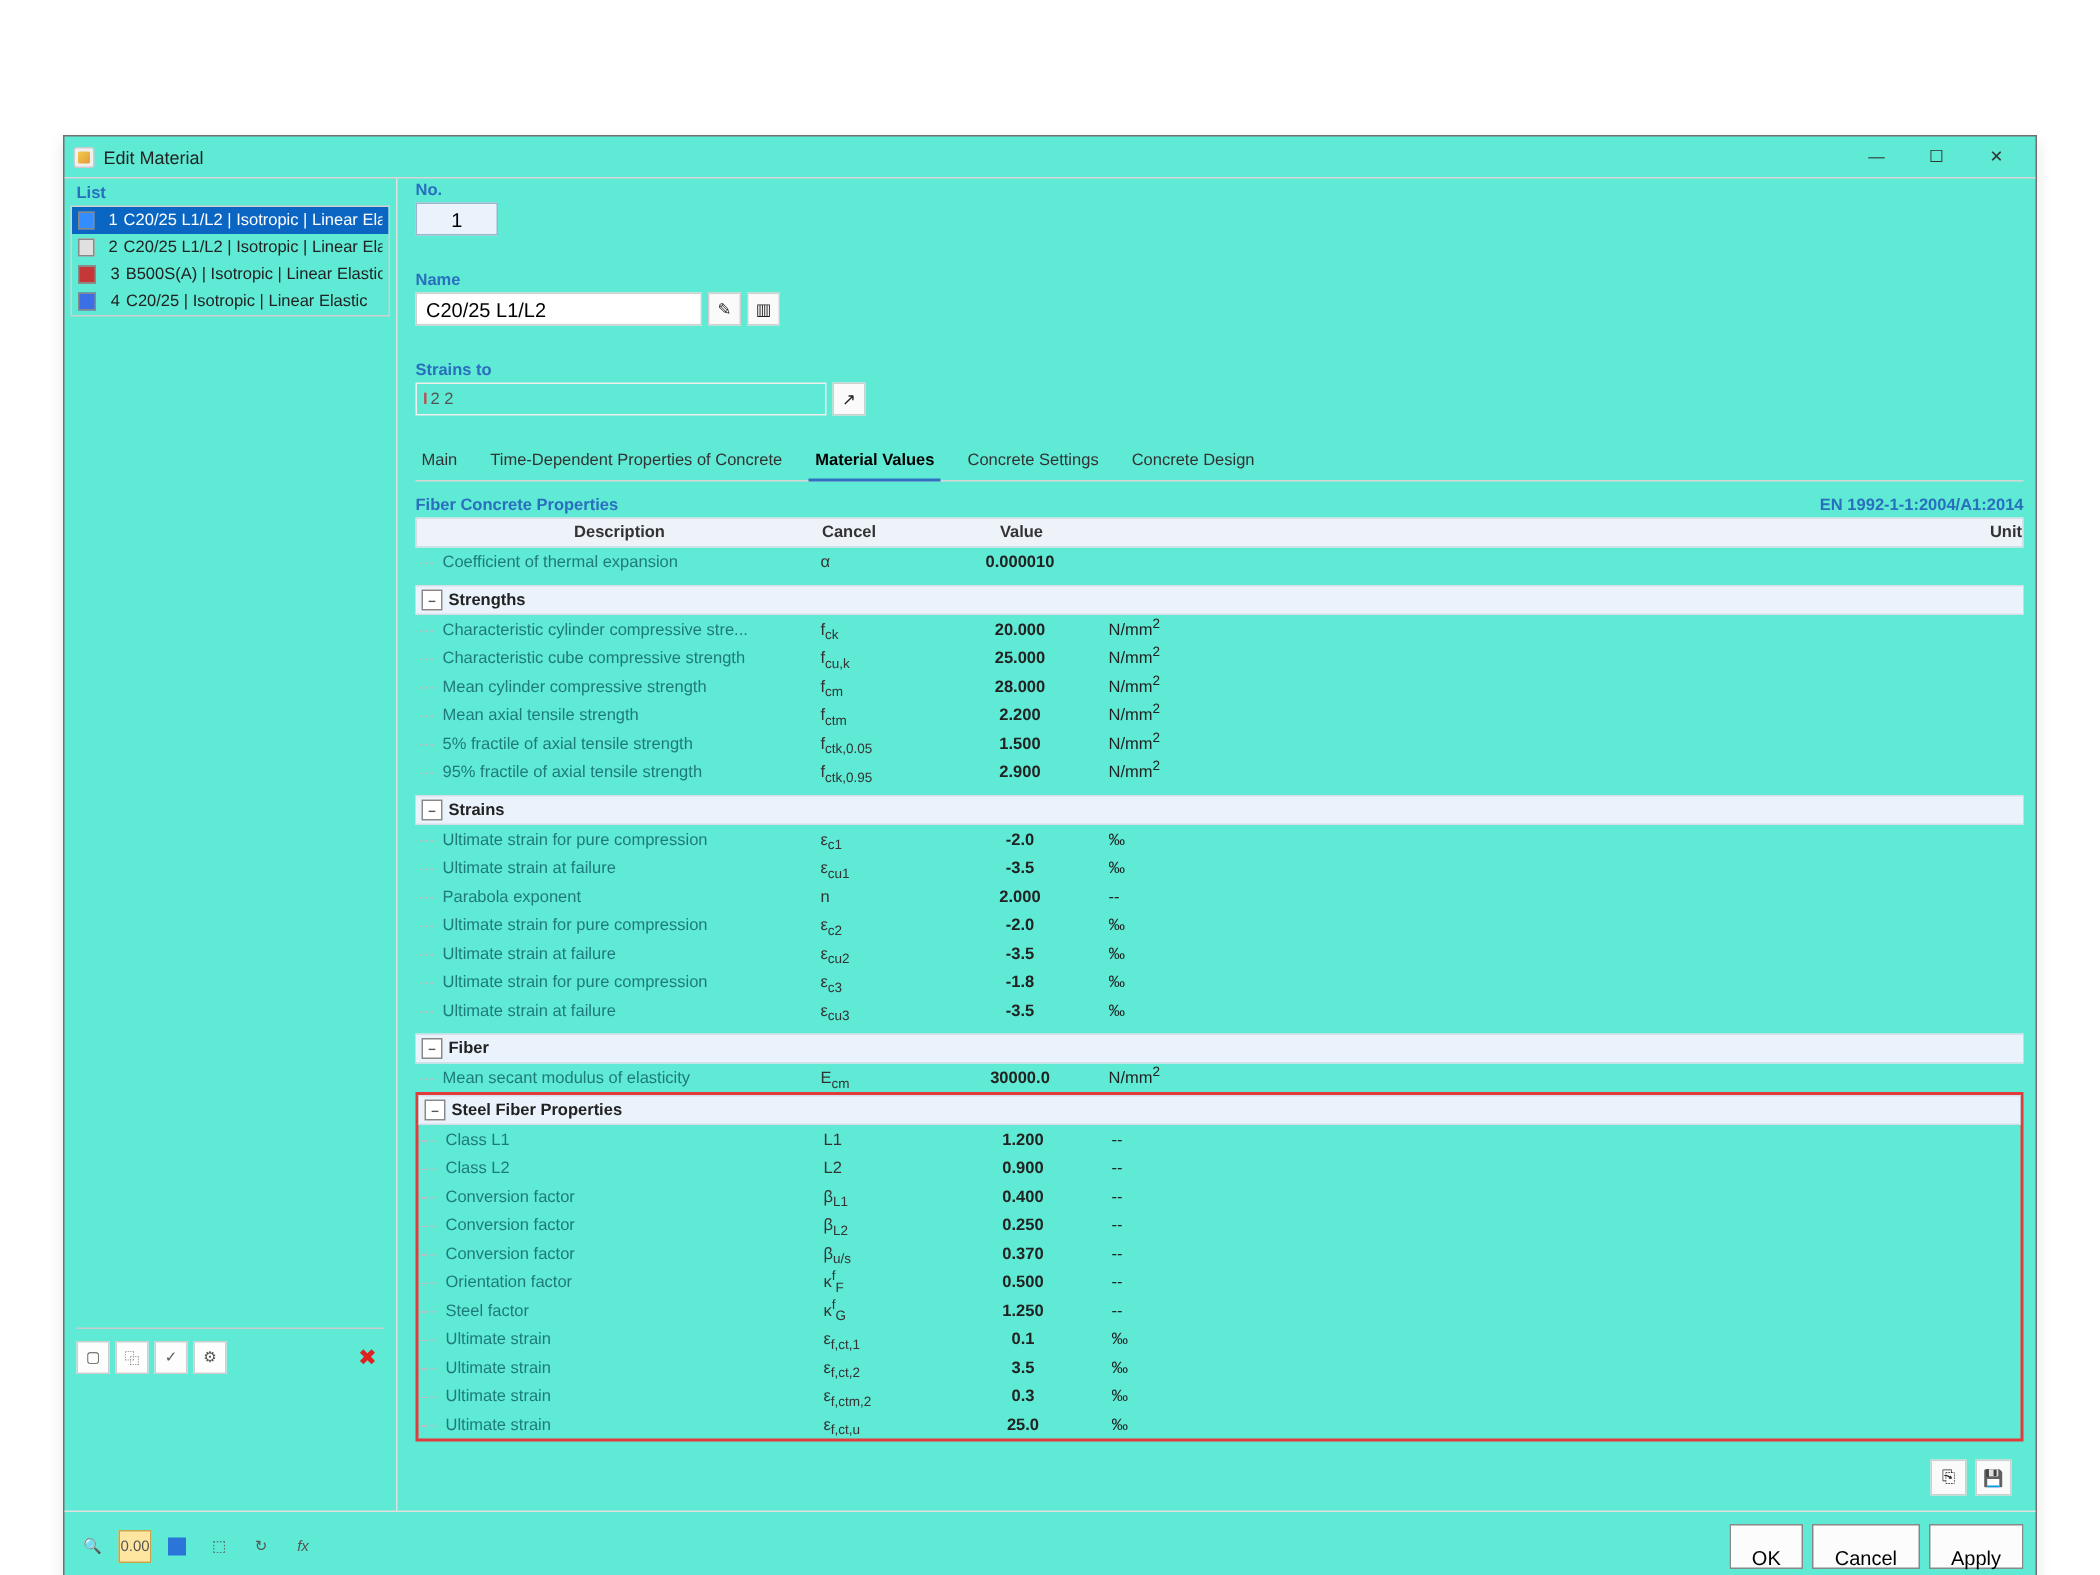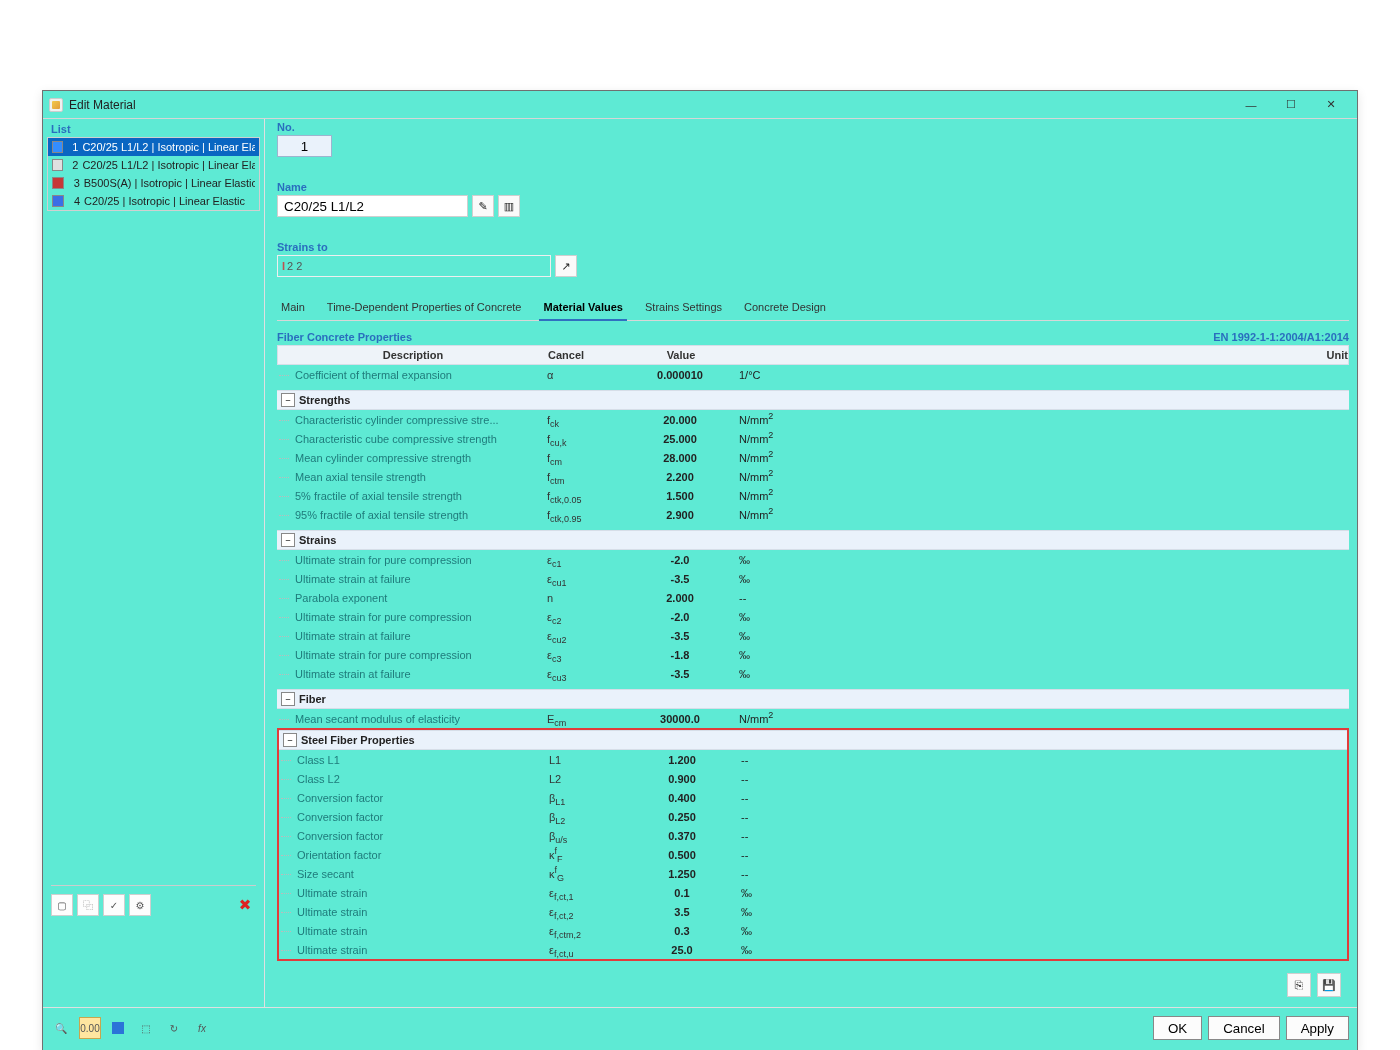--- a/index.html
+++ b/index.html
@@ -58,21 +58,21 @@
   .cell-unit { flex:1; padding-left:6px; }
   .grp { display:flex; height:20px; align-items:center; background:#eaf2fb; color:#222; font-weight:600; border-top:1px solid #d6dee8; border-bottom:1px solid #d6dee8; margin-top:6px;}
   .grp .toggle { width:14px; height:14px; border:1px solid #888; background:#fff; margin:0 4px 0 4px; display:flex; align-items:center; justify-content:center; font-size:9px; color:#555; }
   .steel-fiber.box { border:2px solid #e23b3b; }
   .steel-fiber .grp { margin-top:0; }
   sub { font-size:9px; line-height:0; }
   sup { font-size:9px; line-height:0; }
   .bottom-tools { display:flex; justify-content:flex-end; gap:6px; margin-top:12px; padding-right:8px; }
   .bottom-tools .tiny { width:24px; height:24px; }
   .status { display:flex; align-items:center; gap:6px; padding:8px 8px 10px 8px; border-top:1px solid #e0e0e0; }
-  .status .btn { height:24px; padding:4px 14px; border:1px solid #888; background:#fcfcfc; }
+  .status .btn { height:24px; padding:14px 14px; border:1px solid #888; background:#fcfcfc; }
   .status .btn.ok { font-weight:400; }
   .status-left { display:flex; gap:6px; }
   .status-left .tool { border:none; background:none; }
   .teal { color:#1f7b7b; }
 </style>
 </head>
 <body>
 
 <div class="window">
 
@@ -145,41 +145,40 @@
             </span>
             <span class="tiny">↗</span>
           </div>
         </div>
       </div>
 
       <div class="tabs" id="tabs">
           <div class="tab">Main</div>
           <div class="tab">Time-Dependent Properties of Concrete</div>
           <div class="tab active">Material Values</div>
-          <div class="tab">Strains Settings</div>
+          <div class="tab">Concrete Settings</div>
           <div class="tab">Concrete Design</div>
         </div>
 
       <div class="group-title">
         <span>Fiber Concrete Properties</span>
         <span class="code">EN 1992-1-1:2004/A1:2014</span>
       </div>
 
       <div class="table-hdr">
         <div class="col-desc" style="text-align:center">Description</div>
         <div class="col-sym">Cancel</div>
         <div class="col-val" style="text-align:center">Value</div>
         <div class="col-unit" style="text-align:right">Unit</div>
       </div>
 
       <div class="row">
         <div class="cell-desc teal">Coefficient of thermal expansion</div>
         <div class="cell-sym">α</div>
         <div class="cell-val">0.000010</div>
-        <div class="cell-unit">1/°C</div>
       </div>
 
       <div id="groups">
           <div class="">
             <div class="grp">
               <span class="toggle">–</span>
               <span>Strengths</span>
             </div>
             <div class="row">
               <div class="cell-desc teal">Characteristic cylinder compressive stre...</div>
@@ -313,21 +312,21 @@
               <div class="cell-val">0.370</div>
               <div class="cell-unit">--</div>
             </div>
             <div class="row">
               <div class="cell-desc teal">Orientation factor</div>
               <div class="cell-sym">κ<sup>f</sup><sub>F</sub></div>
               <div class="cell-val">0.500</div>
               <div class="cell-unit">--</div>
             </div>
             <div class="row">
-              <div class="cell-desc teal">Size secant</div>
+              <div class="cell-desc teal">Steel factor</div>
               <div class="cell-sym">κ<sup>f</sup><sub>G</sub></div>
               <div class="cell-val">1.250</div>
               <div class="cell-unit">--</div>
             </div>
             <div class="row">
               <div class="cell-desc teal">Ultimate strain</div>
               <div class="cell-sym">ε<sub>f,ct,1</sub></div>
               <div class="cell-val">0.1</div>
               <div class="cell-unit">‰</div>
             </div>

